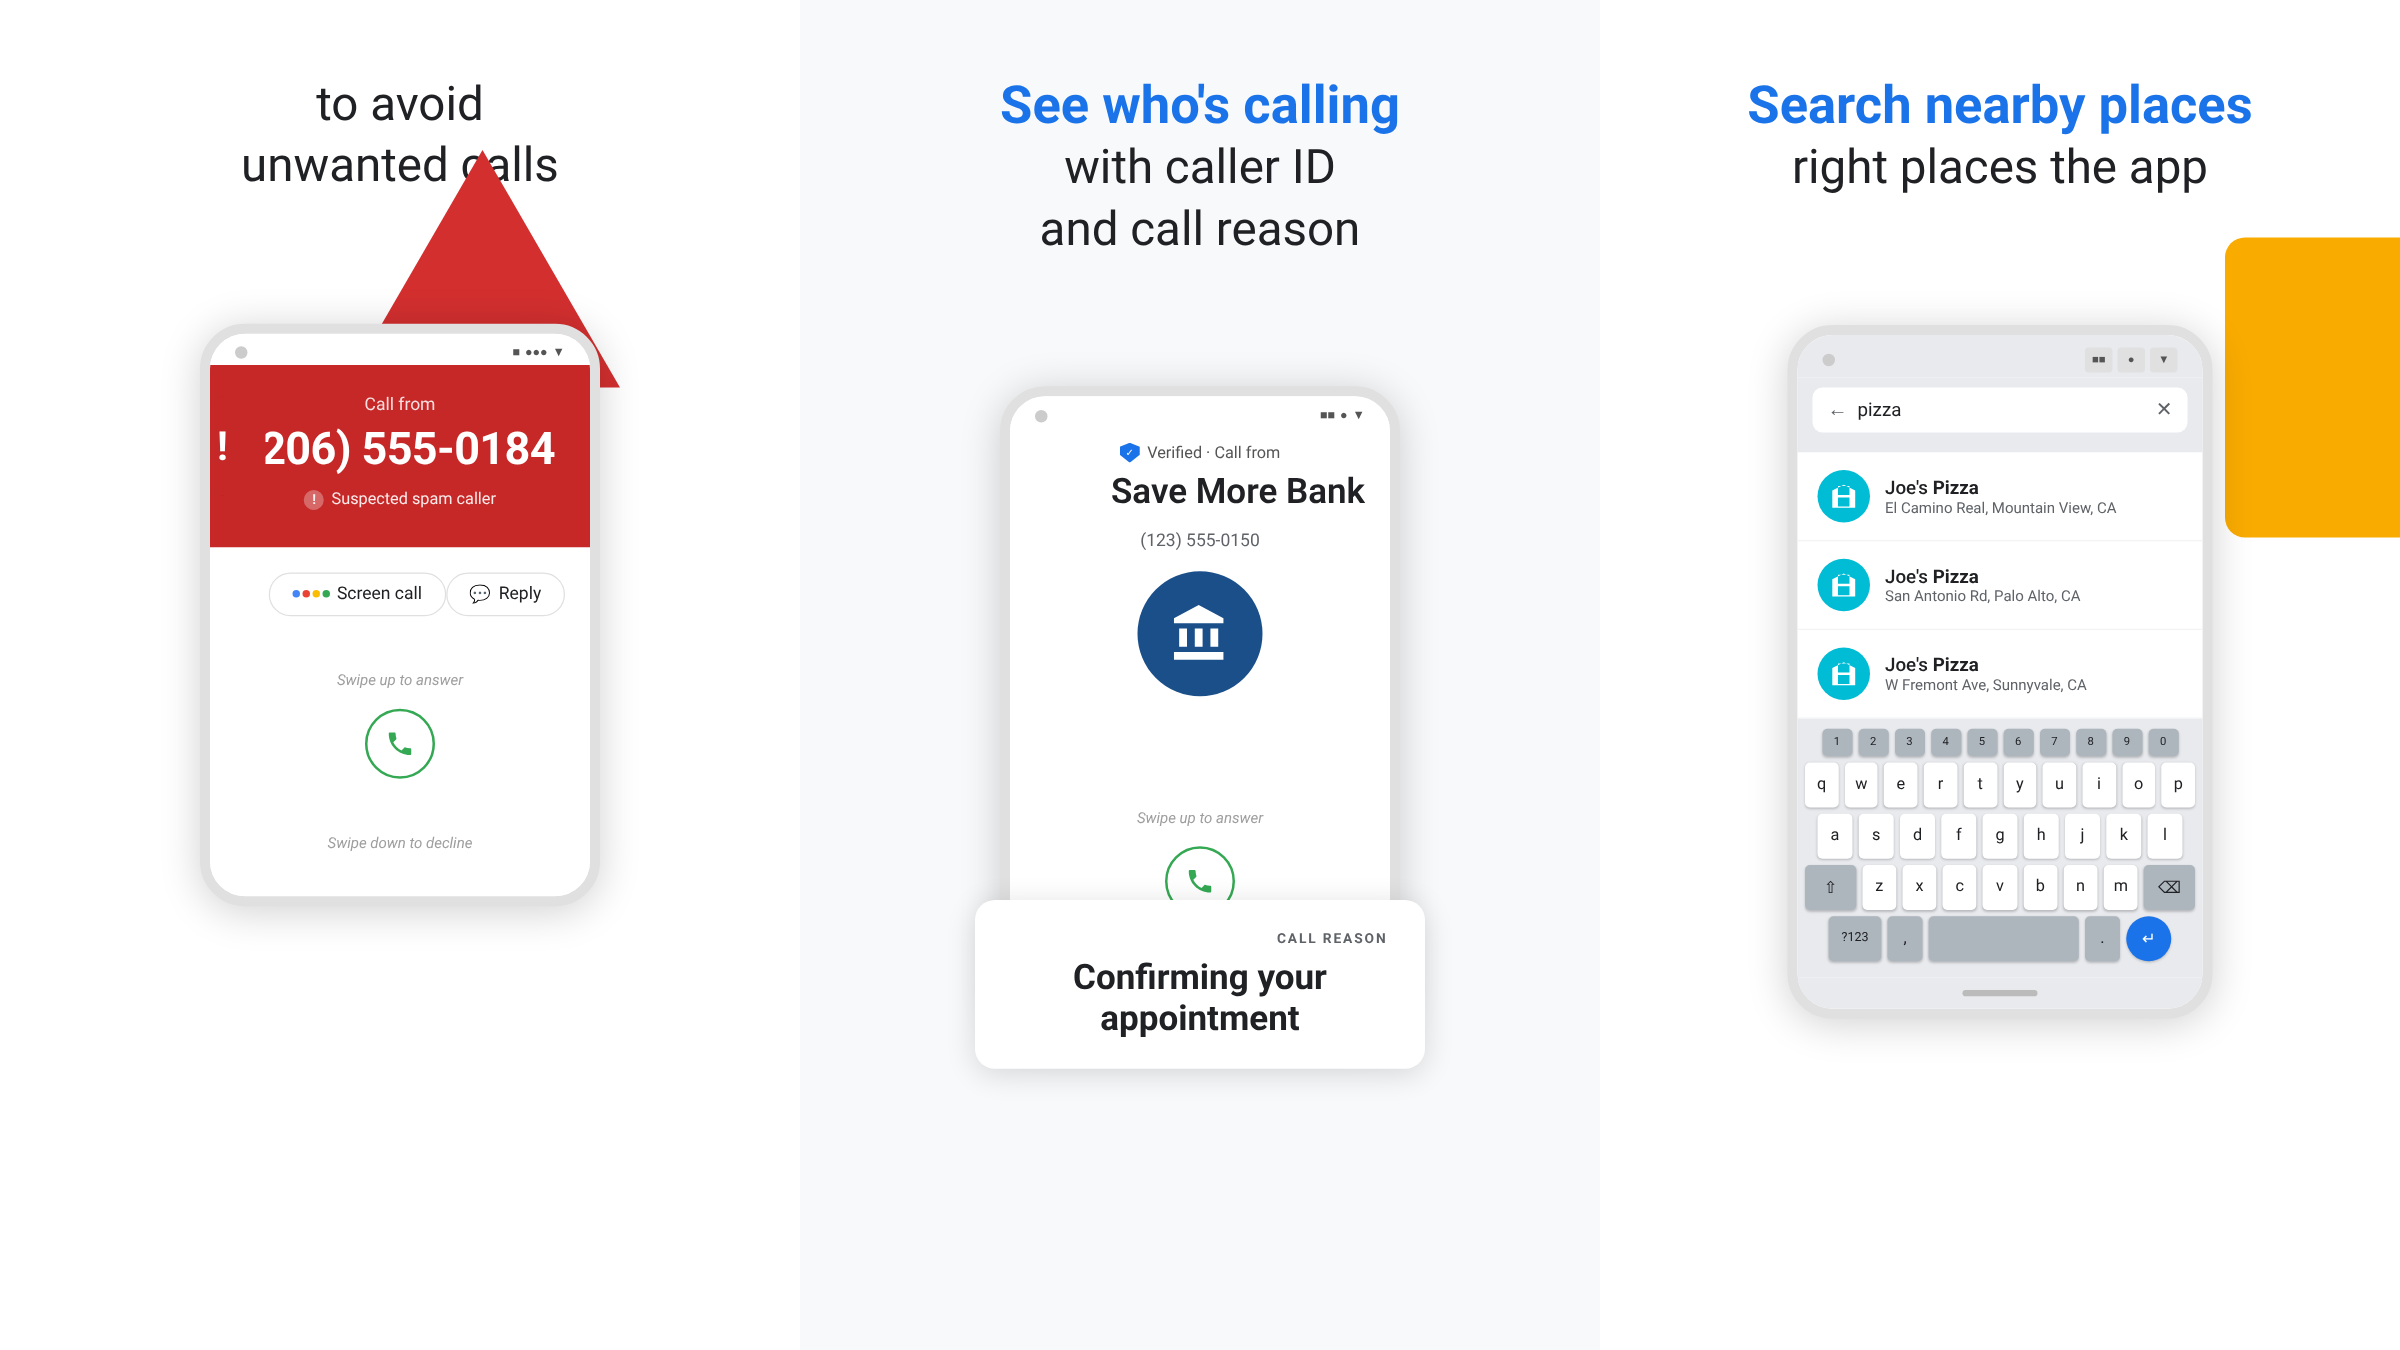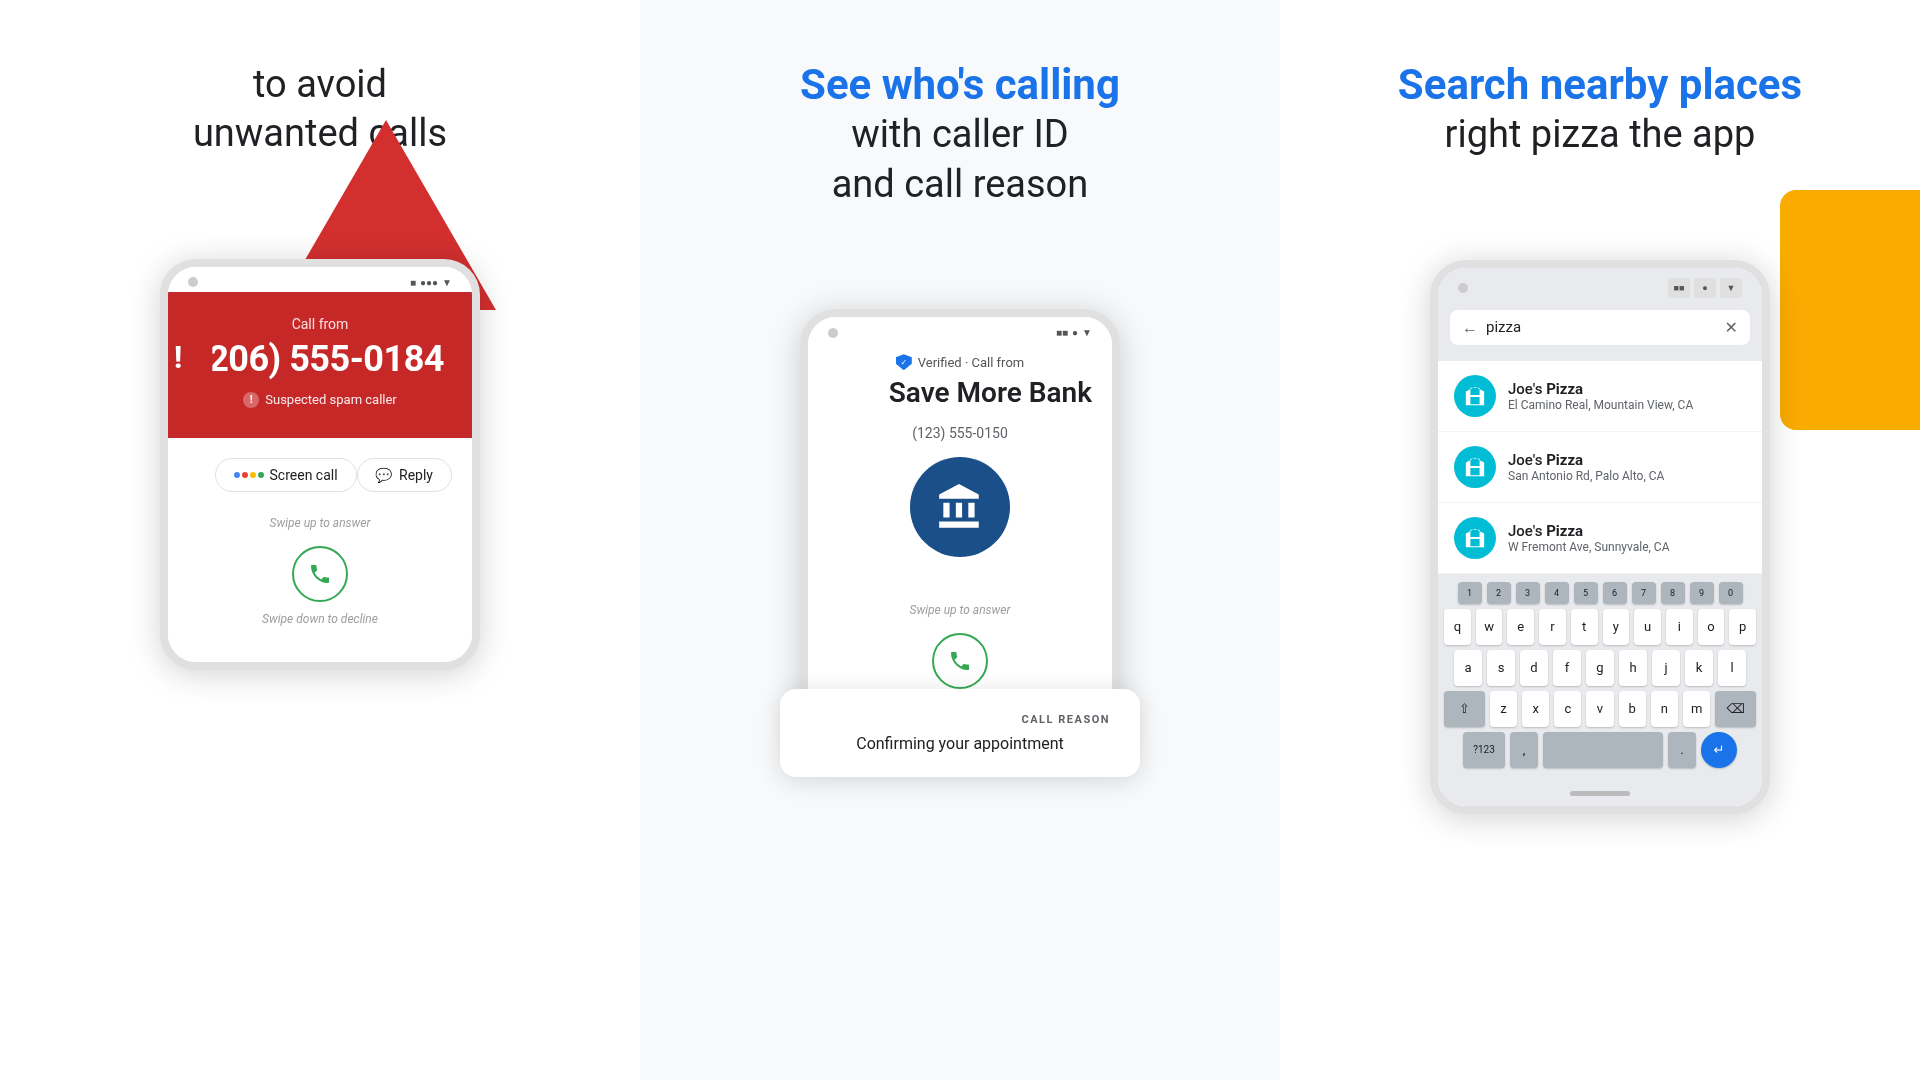--- a/index.html
+++ b/index.html
@@ -219,20 +219,21 @@
       font-size: 14px;
       color: #4285f4;
     }
 
     .swipe-text {
       text-align: center;
       font-size: 12px;
       color: #9e9e9e;
       font-style: italic;
       margin-bottom: 16px;
+      margin-top: 44px;
     }
 
     .phone-dial-icon {
       display: flex;
       justify-content: center;
       margin-bottom: 10px;
     }
 
     .dial-circle {
       width: 56px; height: 56px;
@@ -342,22 +343,22 @@
       font-size: 11px;
       font-weight: 700;
       letter-spacing: 1.5px;
       color: #5f6368;
       margin-bottom: 8px;
       text-transform: uppercase;
       text-align: right;
     }
 
     .call-reason-text {
-      font-size: 16px;
-      font-weight: 400;
+      font-size: 28px;
+      font-weight: 700;
       color: #202124;
     }
 
     .phone2-bottom {
       background: #fff;
       padding: 20px 20px 10px;
     }
 
     
     .col3 {
@@ -623,21 +624,21 @@
       <div class="call-reason-card">
         <div class="call-reason-label">CALL REASON</div>
         <div class="call-reason-text">Confirming your appointment</div>
       </div>
     </div>
   </div>
 
   <div class="column col3">
     <div class="column-heading">
       <h2>Search nearby places</h2>
-      <p>right pizza the app</p>
+      <p>right places the app</p>
     </div>
 
     <div class="yellow-rect"></div>
 
     <div class="phone3-wrapper">
       <div class="phone-mockup phone3">
         <div class="phone-top-bar" style="background:#e8eaed;">
           <div class="phone-camera"></div>
           <div class="num-row">
             <div class="num-key">■■</div>

